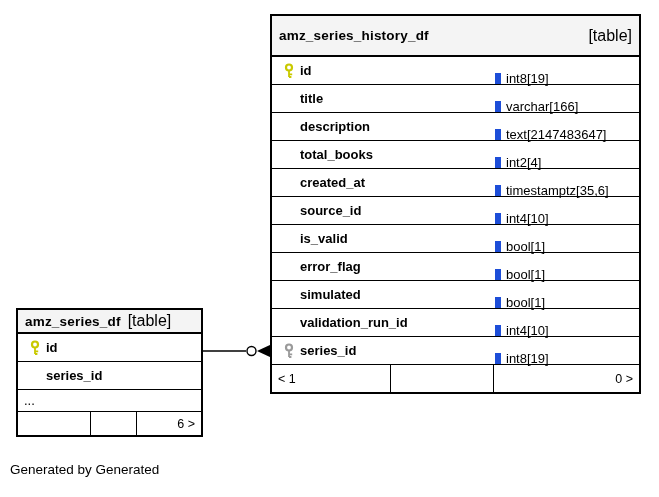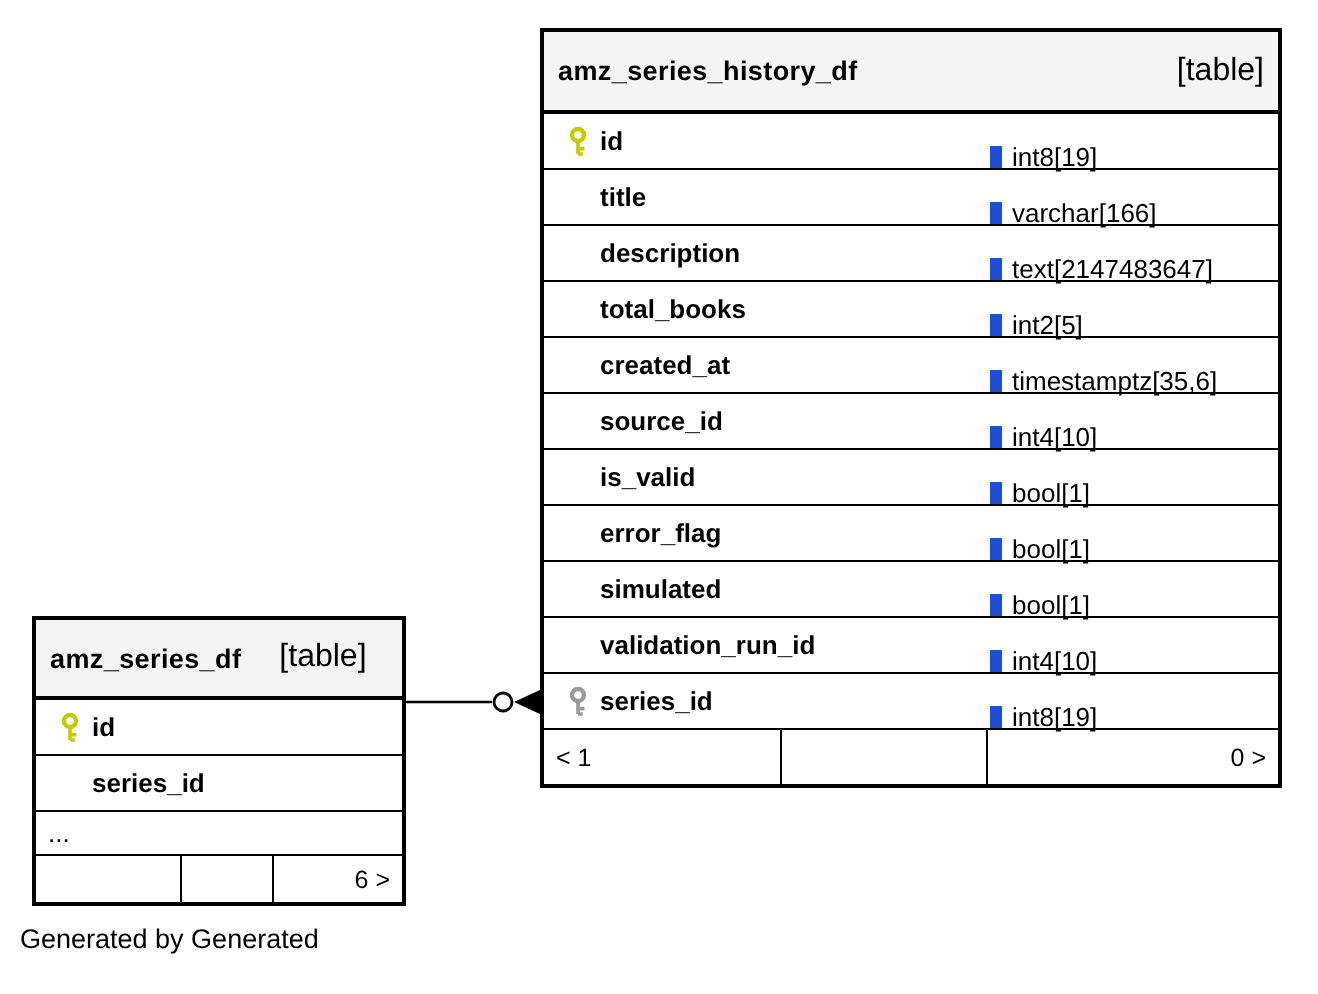--- a/index.html
+++ b/index.html
@@ -70,21 +70,21 @@
     font-size: 12.5px;
   }
   #history-table .entity-footer { height: 27px; }
   .fcell { display: flex; align-items: center; }
   #history-table .f1 { width: 119px; border-right: 1px solid #000; padding-left: 6px; }
   #history-table .f2 { width: 103px; border-right: 1px solid #000; }
   #history-table .f3 { flex: 1; justify-content: flex-end; padding-right: 6px; }
 
   
   #series-table { left: 16px; top: 308px; width: 187px; }
-  #series-table .entity-header { height: 40px; gap: 12px; }
+  #series-table .entity-header { height: 24px; }
   #series-table .entity-tag { margin-left: 7px; }
   #series-table .col-row { height: 28px; }
   #series-table .dots-row {
     display: flex;
     align-items: center;
     height: 22px;
     border-bottom: 1px solid #000;
     padding-left: 6px;
     font-size: 13px;
   }
@@ -138,21 +138,21 @@
         <span>description</span>
       </div>
     <div class="cell-type">text[2147483647]</div>
   </div>
 
   <div class="col-row">
     <div class="cell-name">
         <span class="key-slot"></span>
         <span>total_books</span>
       </div>
-    <div class="cell-type">int2[5]</div>
+    <div class="cell-type">int2[4]</div>
   </div>
 
   <div class="col-row">
     <div class="cell-name">
         <span class="key-slot"></span>
         <span>created_at</span>
       </div>
     <div class="cell-type">timestamptz[35,6]</div>
   </div>
 

